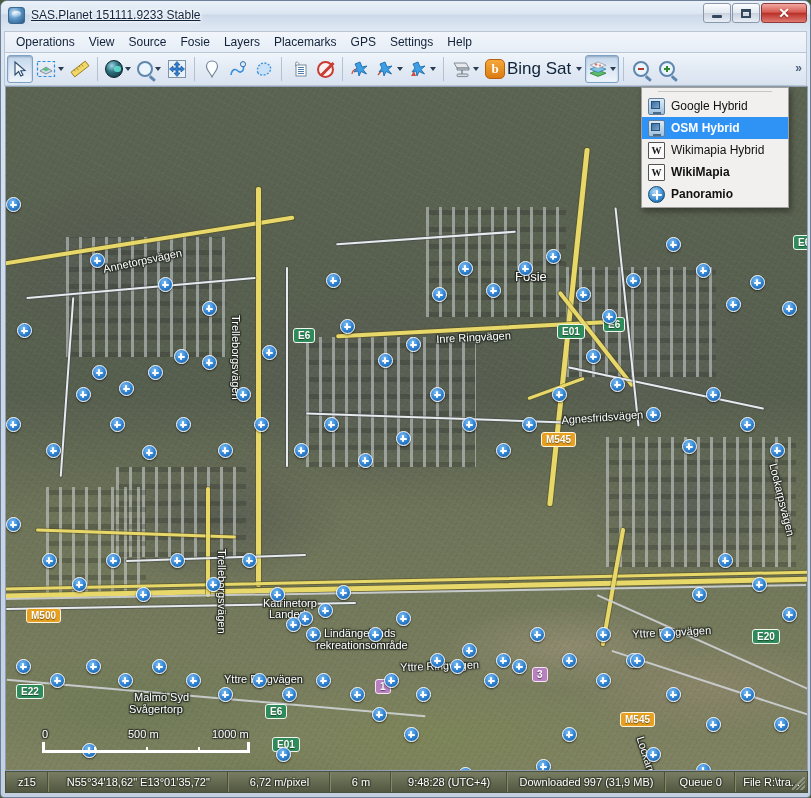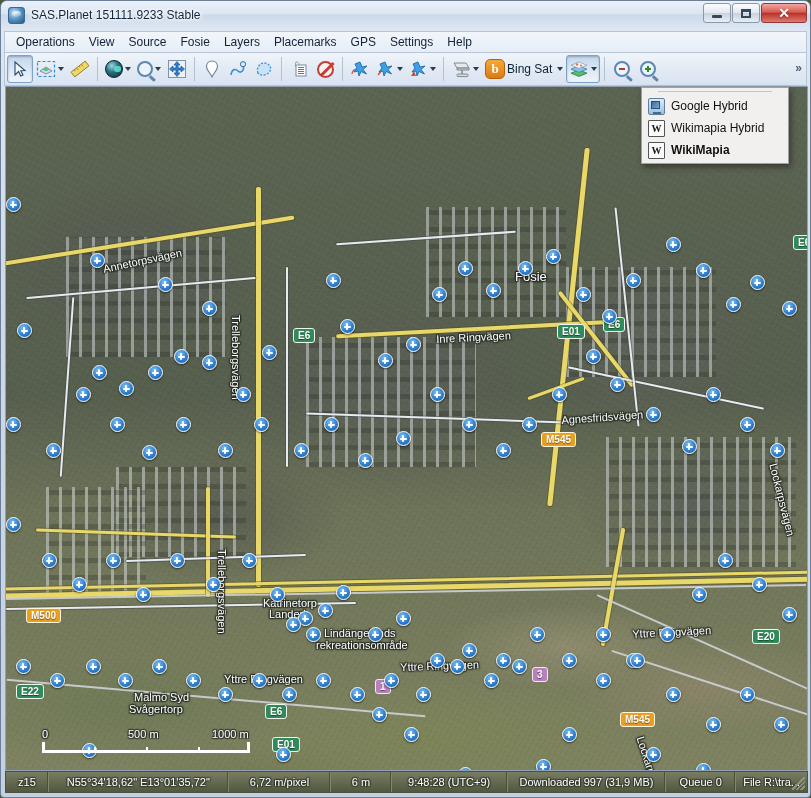--- a/index.html
+++ b/index.html
@@ -45,20 +45,21 @@
   }
   #app-icon:after {
     content:""; position:absolute; left:3px; top:3px; width:9px; height:6px;
     border-radius:50%;
     background: linear-gradient(180deg,#ffffffcc,#ffffff11);
   }
   #title-text {
     font-size: 12px; color: #10243d;
     text-shadow: 0 0 3px #fff, 0 0 5px #fff, 0 0 7px #fff;
     white-space: nowrap;
+    text-decoration: underline;
   }
   #win-buttons {
     position: absolute; right: 3px; top: 2px;
     display: flex; gap: 1px;
   }
   .winbtn {
     width: 28px; height: 20px;
     border: 1px solid #8a98aa;
     border-radius: 3px;
     background: linear-gradient(180deg,#fbfcfe 0%, #e3e9f1 48%, #c9d2de 52%, #e7edf5 100%);
@@ -114,21 +115,21 @@
     box-shadow: inset 0 1px 2px rgba(40,70,110,.35);
   }
   .tb-sep { width:1px; height:24px; background:#b3c1d2; margin:0 4px; flex:none; }
   .arrow-dn {
     width:0;height:0;border-left:3.5px solid transparent;border-right:3.5px solid transparent;
     border-top:4px solid #2b3c52; margin-left:2px;
   }
   #overflow {
     position:absolute; right:4px; top:8px; font-size:12px; color:#4b5f78; font-weight:bold;
   }
-  .bingsat-label { font-size:12px; color:#102237; margin:0 3px 0 2px; white-space:nowrap; }
+  .bingsat-label { font-size:17px; color:#102237; margin:0 3px 0 2px; white-space:nowrap; }
 
   
   #maparea {
     position: absolute;
     left: 4px; top: 85px;
     width: 803px; height: 685px;
     overflow: hidden;
     background: #4d5a44;
     border: 1px solid #8fa0b4;
   }
@@ -770,39 +771,47 @@
   </div>
 
   <div id="layer-menu">
     <div class="lm-sep"></div>
 
     <div class="lm-item">
       <span class="lm-ico ico-monitor"></span>
       <span>Google Hybrid</span>
     </div>
 
+    <div class="lm-item selected bold">
+      <span class="lm-ico ico-monitor"></span>
+      <span>OSM Hybrid</span>
+    </div>
 
     <div class="lm-item">
       <span class="lm-ico ico-w">W</span>
       <span>Wikimapia Hybrid</span>
     </div>
 
     <div class="lm-item bold">
       <span class="lm-ico ico-w">W</span>
       <span>WikiMapia</span>
     </div>
 
+    <div class="lm-item bold">
+      <span class="lm-ico ico-pano"></span>
+      <span>Panoramio</span>
+    </div>
   </div>
 
   <div id="statusbar">
     <div class="sb-cell" id="sb-zoom">z15</div>
     <div class="sb-cell" id="sb-coords">N55°34'18,62" E13°01'35,72"</div>
     <div class="sb-cell" id="sb-mpp">6,72 m/pixel</div>
     <div class="sb-cell" id="sb-alt">6 m</div>
-    <div class="sb-cell" id="sb-time">9:48:28 (UTC+9)</div>
+    <div class="sb-cell" id="sb-time">9:48:28 (UTC+4)</div>
     <div class="sb-cell" id="sb-dl">Downloaded 997 (31,9 MB)</div>
     <div class="sb-cell" id="sb-queue">Queue 0</div>
     <div class="sb-cell" id="sb-file">File R:\tra...</div>
     <div id="resize-grip"></div>
   </div>
 
   <div id="glassframe" style="background:none;"></div>
 </div>
 
 </body></html>

